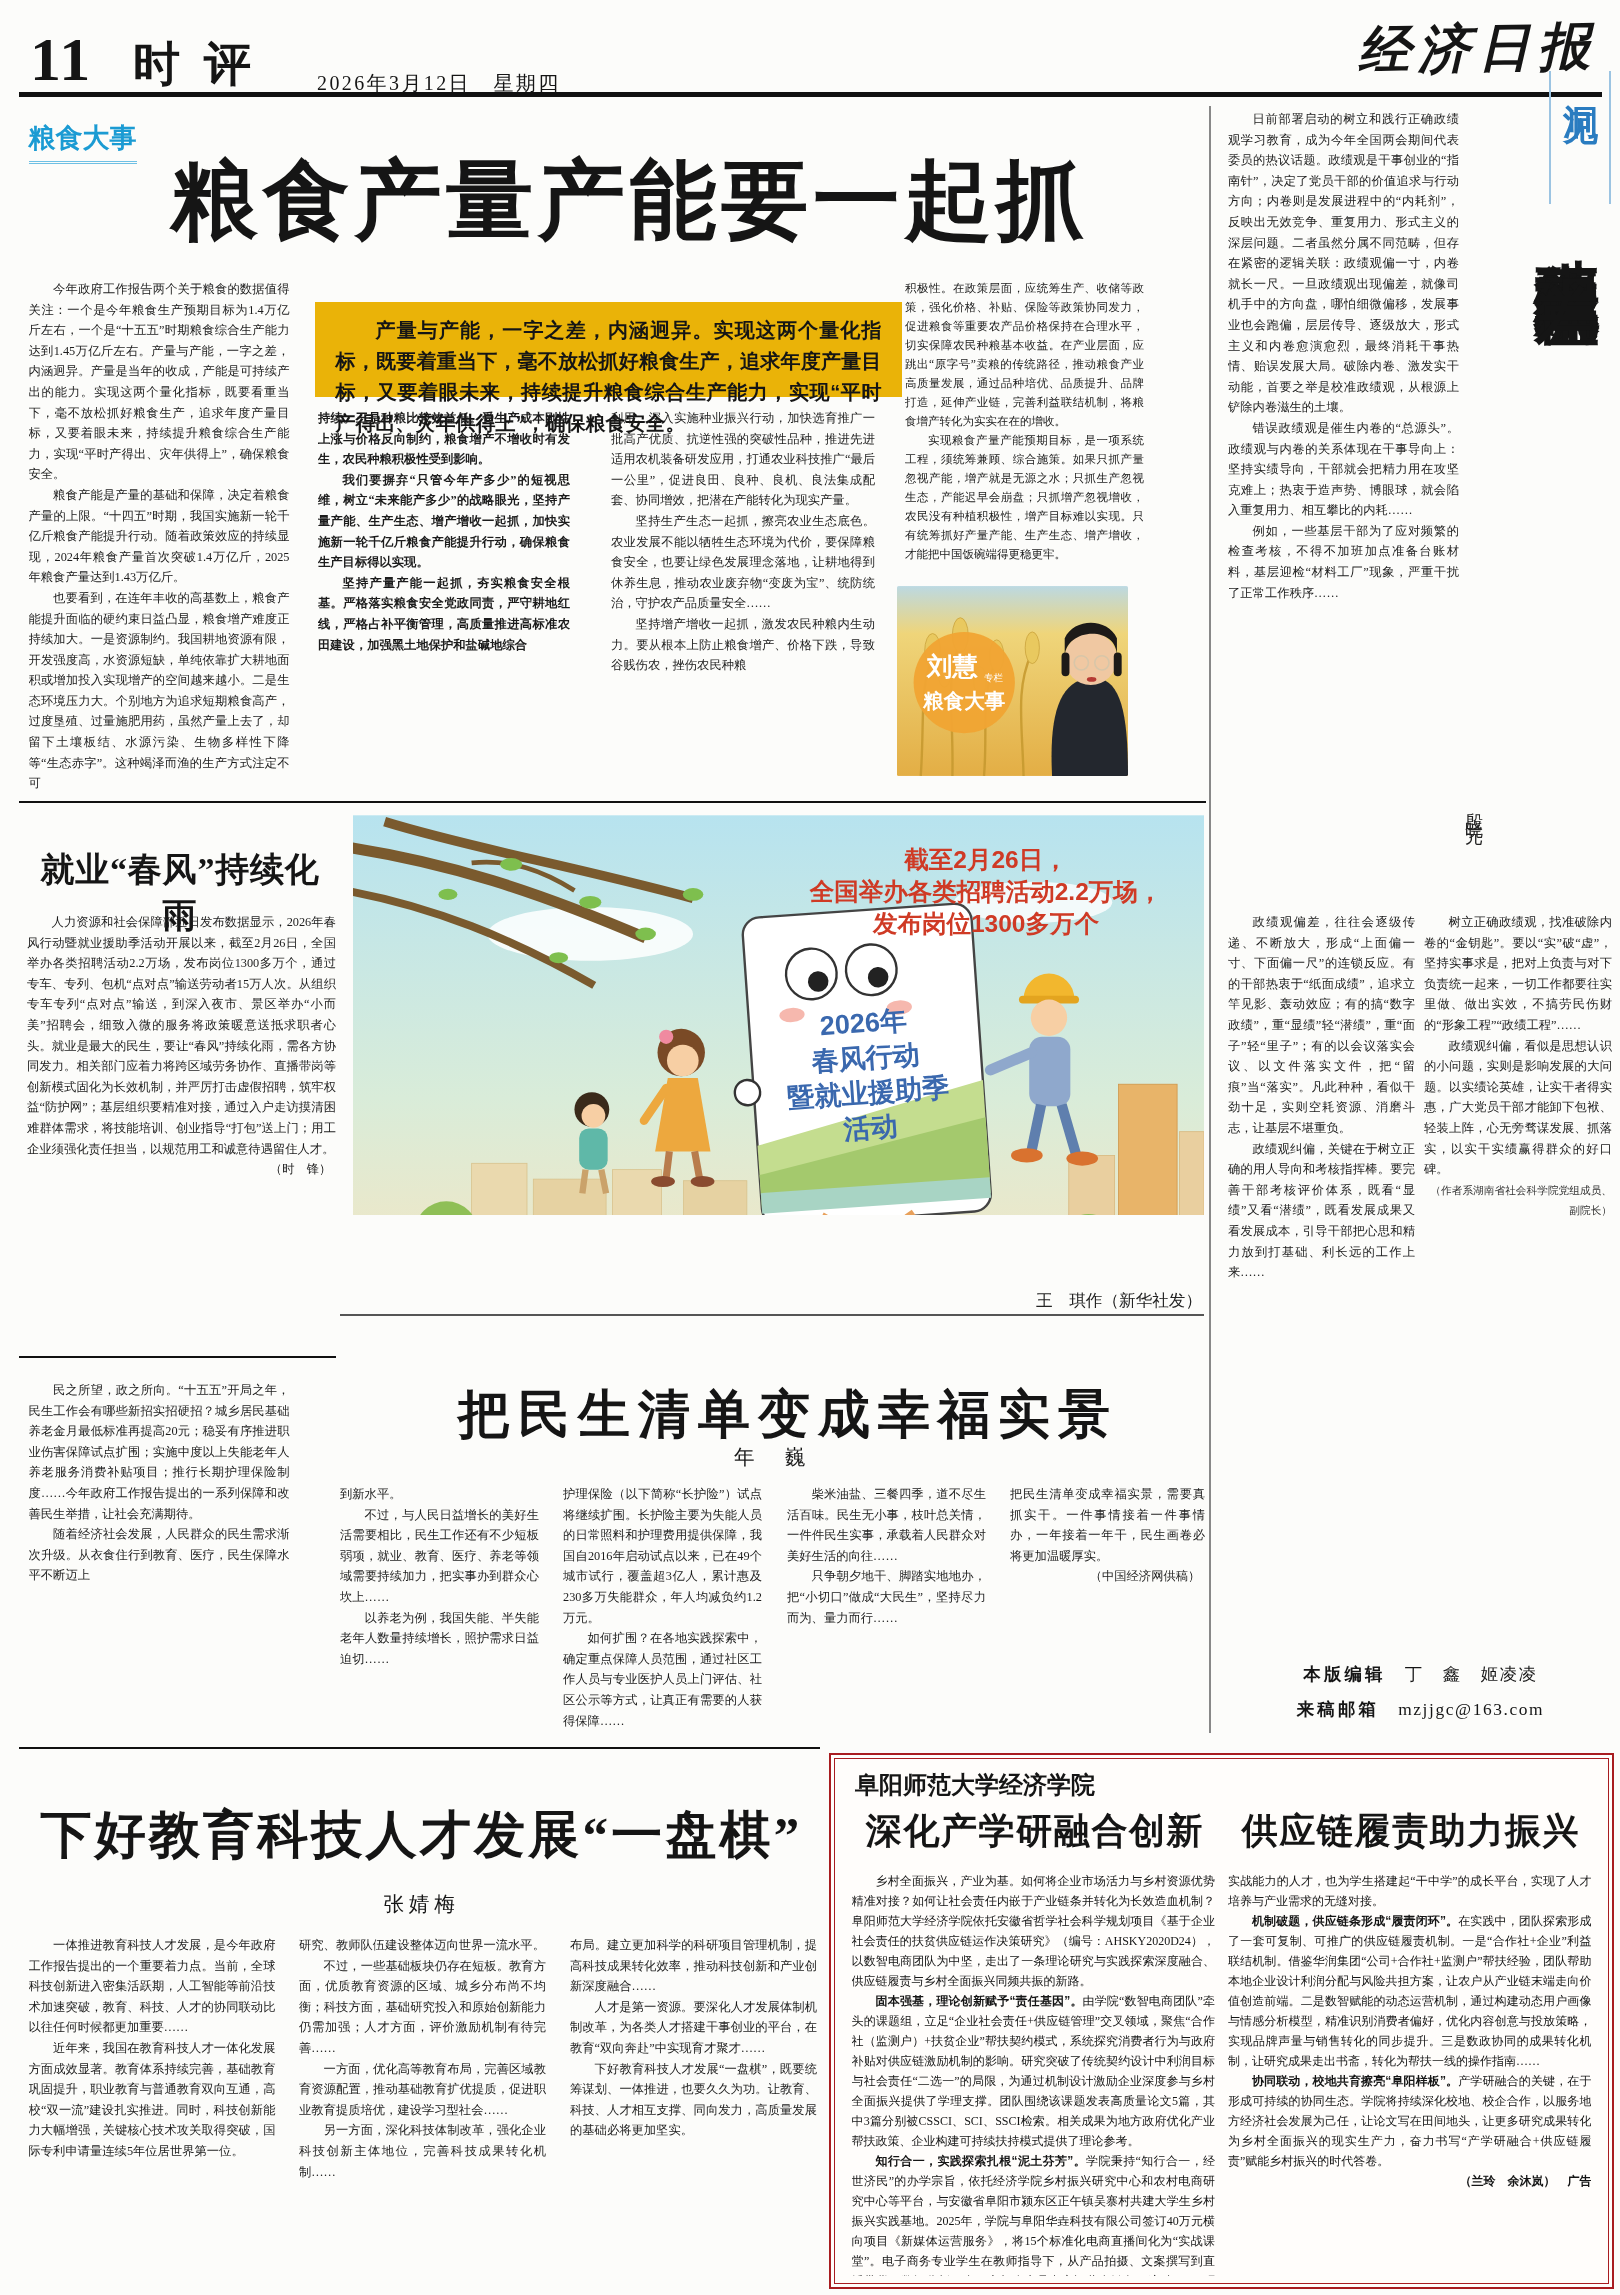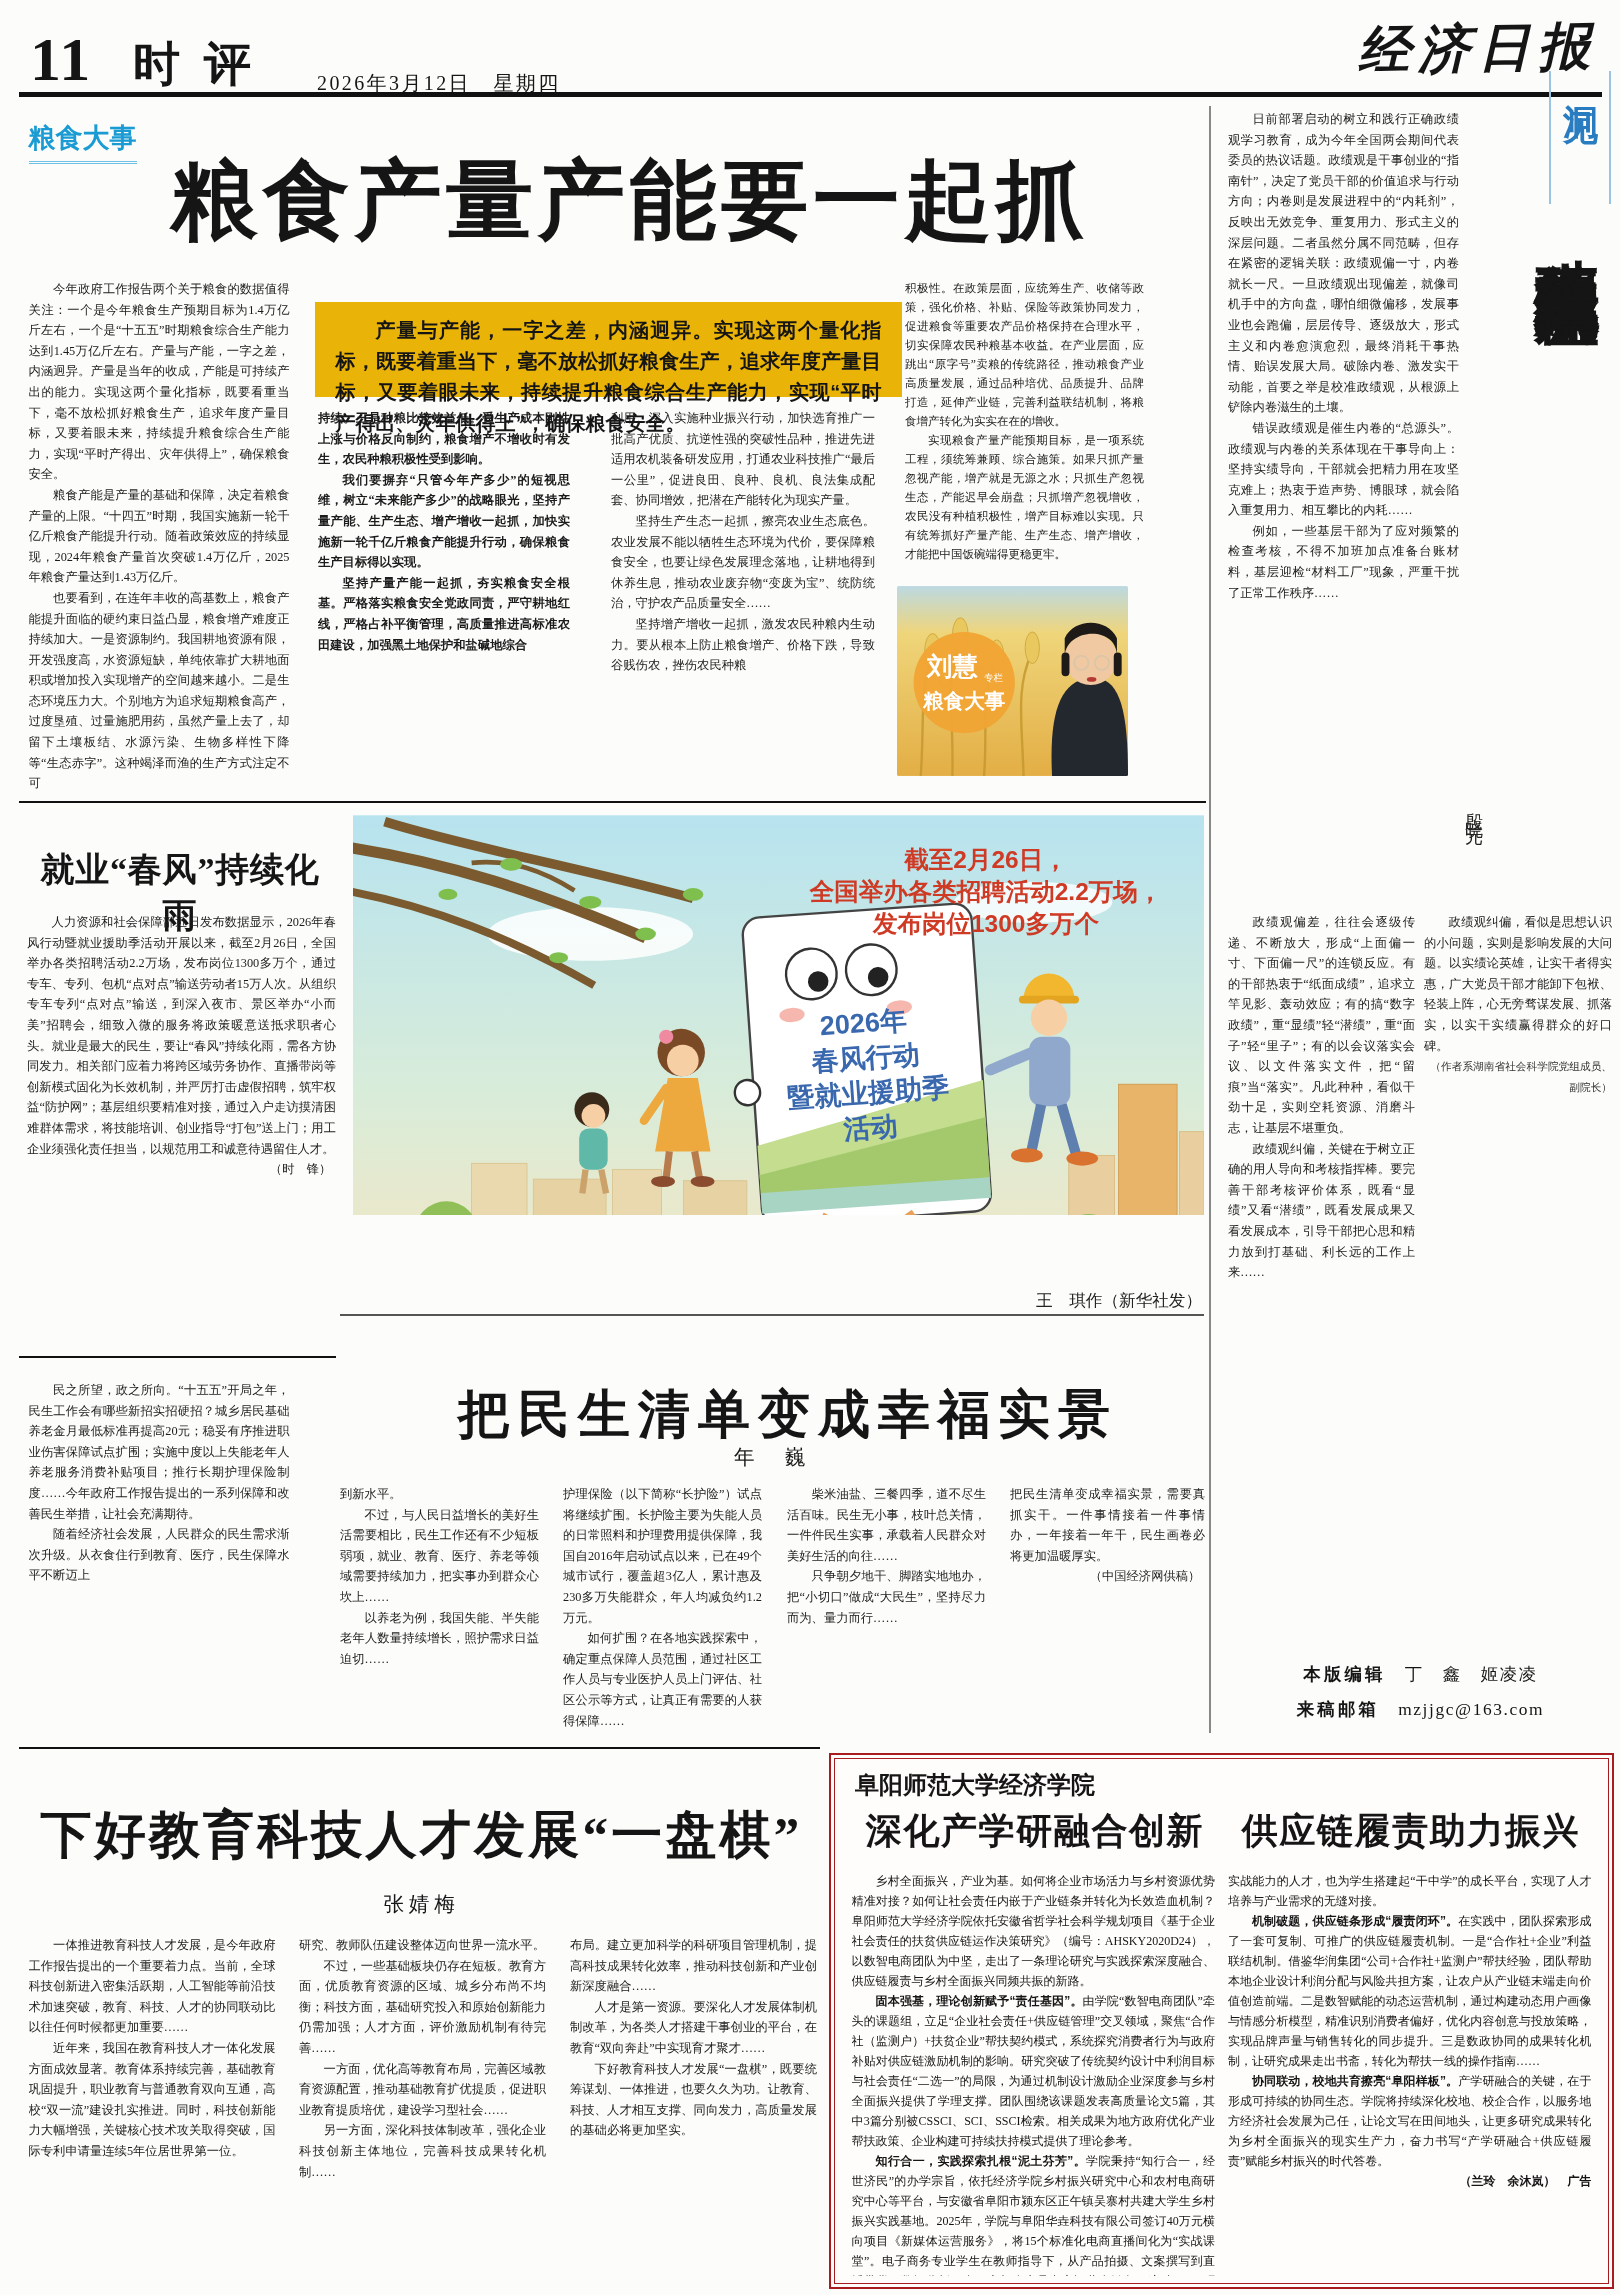--- a/index.html
+++ b/index.html
@@ -293,20 +293,21 @@
   <div class="col" style="left:1228px;top:109px;width:231px;height:788px;">
       <p class="para">日前部署启动的树立和践行正确政绩观学习教育，成为今年全国两会期间代表委员的热议话题。政绩观是干事创业的“指南针”，决定了党员干部的价值追求与行动方向；内卷则是发展进程中的“内耗剂”，反映出无效竞争、重复用力、形式主义的深层问题。二者虽然分属不同范畴，但存在紧密的逻辑关联：政绩观偏一寸，内卷就长一尺。一旦政绩观出现偏差，就像司机手中的方向盘，哪怕细微偏移，发展事业也会跑偏，层层传导、逐级放大，形式主义和内卷愈演愈烈，最终消耗干事热情、贻误发展大局。破除内卷、激发实干动能，首要之举是校准政绩观，从根源上铲除内卷滋生的土壤。</p>
       <p class="para">错误政绩观是催生内卷的“总源头”。政绩观与内卷的关系体现在干事导向上：坚持实绩导向，干部就会把精力用在攻坚克难上；热衷于造声势、博眼球，就会陷入重复用力、相互攀比的内耗……</p>
       <p class="para">例如，一些基层干部为了应对频繁的检查考核，不得不加班加点准备台账材料，基层迎检“材料工厂”现象，严重干扰了正常工作秩序……</p>
     </div>
   <div class="col" style="left:1228px;top:912px;width:187px;height:712px;">
       <p class="para">政绩观偏差，往往会逐级传递、不断放大，形成“上面偏一寸、下面偏一尺”的连锁反应。有的干部热衷于“纸面成绩”，追求立竿见影、轰动效应；有的搞“数字政绩”，重“显绩”轻“潜绩”，重“面子”轻“里子”；有的以会议落实会议、以文件落实文件，把“留痕”当“落实”。凡此种种，看似干劲十足，实则空耗资源、消磨斗志，让基层不堪重负。</p>
       <p class="para">政绩观纠偏，关键在于树立正确的用人导向和考核指挥棒。要完善干部考核评价体系，既看“显绩”又看“潜绩”，既看发展成果又看发展成本，引导干部把心思和精力放到打基础、利长远的工作上来……</p>
     </div>
   <div class="col" style="left:1424px;top:912px;width:188px;height:712px;">
+      <p class="para">树立正确政绩观，找准破除内卷的“金钥匙”。要以“实”破“虚”，坚持实事求是，把对上负责与对下负责统一起来，一切工作都要往实里做、做出实效，不搞劳民伤财的“形象工程”“政绩工程”……</p>
       <p class="para">政绩观纠偏，看似是思想认识的小问题，实则是影响发展的大问题。以实绩论英雄，让实干者得实惠，广大党员干部才能卸下包袱、轻装上阵，心无旁骛谋发展、抓落实，以实干实绩赢得群众的好口碑。</p>
       <p class="para noind credit">（作者系湖南省社会科学院党组成员、副院长）</p>
     </div>
 
   <div class="abs editors" style="left:1228px;top:1657px;width:385px;">
     <div>
       <b>本版编辑</b>　<span>丁　鑫　姬凌凌</span>
     </div>
     <div>
       <b>来稿邮箱</b>　<span>mzjjgc@163.com</span>

